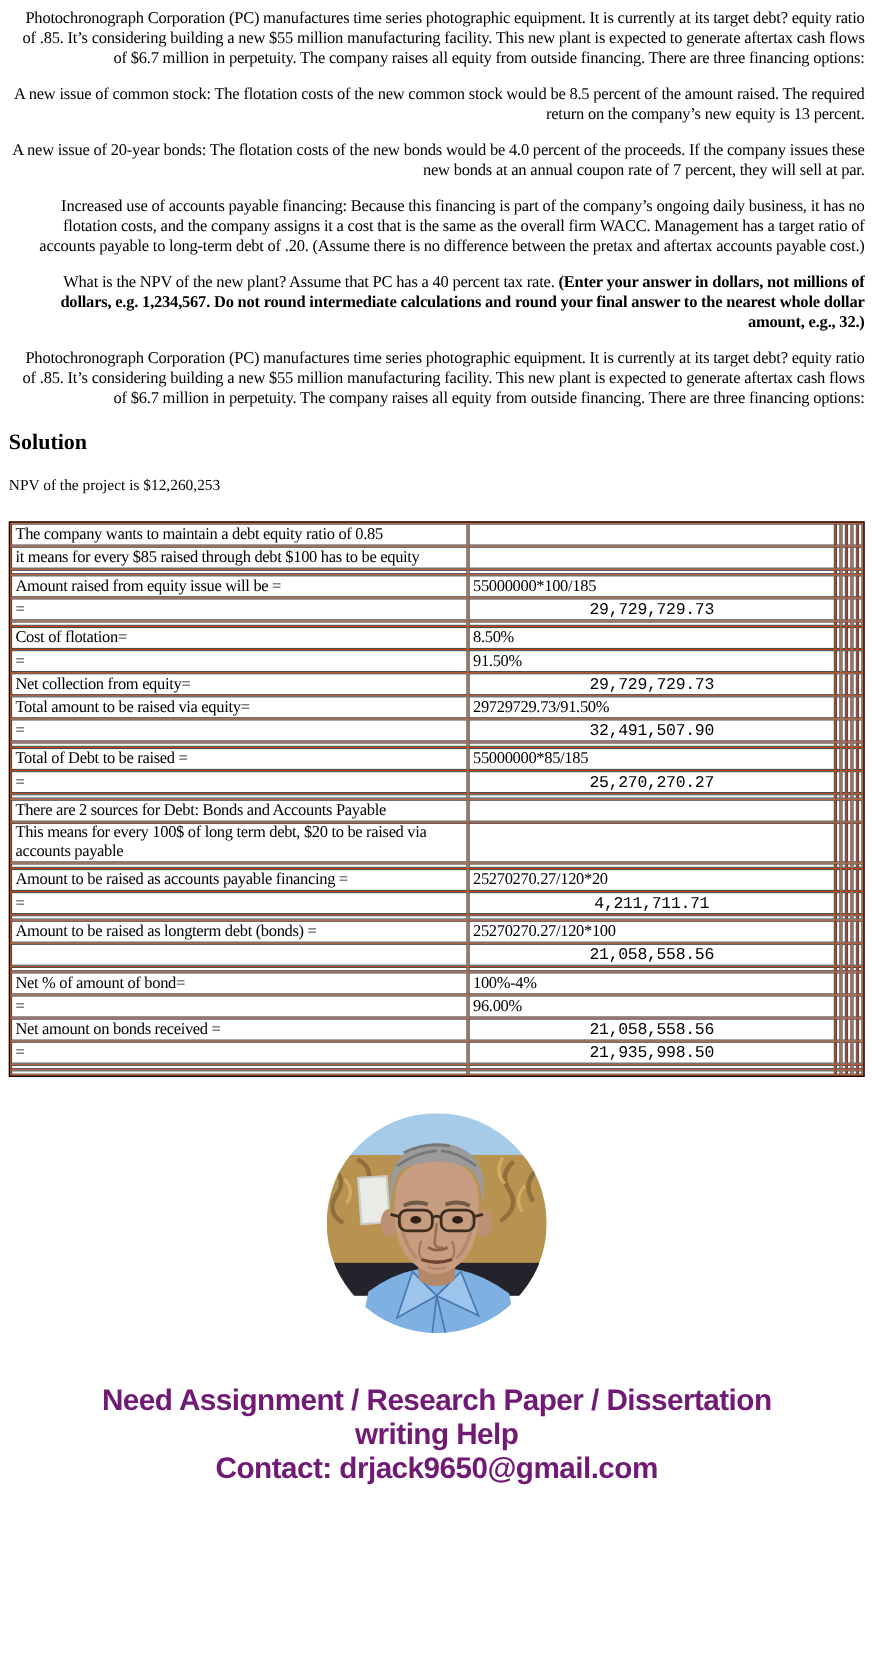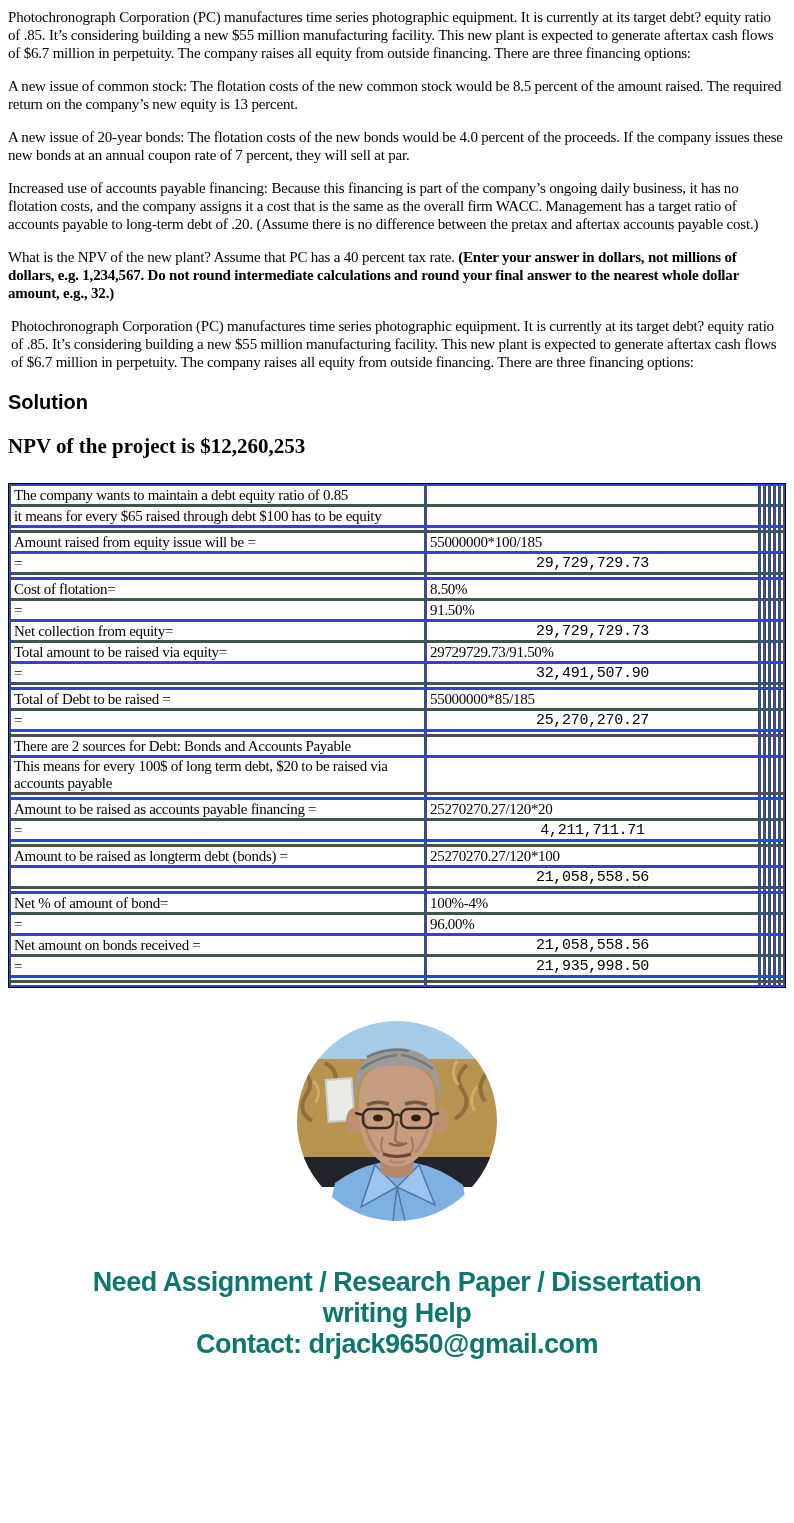--- a/index.html
+++ b/index.html
@@ -1,41 +1,41 @@
 <!DOCTYPE html>
 <html><head>
 <meta charset="utf-8">
 <style>
   html,body { margin:0; padding:0; background:#ffffff; }
   body { width:794px; color:#000; font-family:"Liberation Serif", serif; }
   .page { padding:8px 8px 0 8px; width:778px; }
 
   
-  p.doc { margin:0 0 15px 0; font-size:15px; line-height:18px; letter-spacing:-0.2px; text-align:left; }
+  p.doc { margin:0 0 15px 0; font-size:15px; line-height:18px; letter-spacing:-0.2px; text-align:right; }
   p.doc .lead { }
   p.doc .b { font-weight:bold; }
   p.doc.indent { padding-left:3px; }
 
-  h2.solution { font-size:20px; font-weight:bold; margin:20px 0 20px 0; font-family:Liberation Sans, sans-serif; }
-  p.npv { margin:0 0 24px 0; font-size:21px;font-weight:bold; }
+  h2.solution { font-size:20px; font-weight:bold; margin:20px 0 20px 0; font-family:Liberation Serif, serif; }
+  p.npv { margin:0 0 24px 0; font-size:14px; }
 
   
-  table.sol { border-collapse:separate; border-spacing:1px; border:1px solid #000; table-layout:fixed; width:778px; background:#1d4ed8; }
+  table.sol { border-collapse:separate; border-spacing:1px; border:1px solid #000; table-layout:fixed; width:778px; background:#c2410c; }
   table.sol td { border:1px solid #4d4d4d; font-size:15px; line-height:17px; letter-spacing:-0.3px; padding:0; height:18px; vertical-align:middle; overflow:hidden; background:#fff; }
   table.sol td.lbl { padding:0 3px; }
   table.sol td.val { padding:0 3px; }
   table.sol td.val.center { text-align:center;font-family:Liberation Mono, monospace; }
   table.sol td.stripe { padding:0; }
   table.sol tr.sep td { height:2px; padding:0; }
 
   
   .photo-wrap { display:flex; justify-content:center; margin-top:33px; }
 
   
-  .banner { margin-top:46px; padding-bottom:30px; text-align:center; font-family:"Liberation Sans", sans-serif; font-weight:bold; font-size:27px; line-height:31px; letter-spacing:-0.5px; color:#0f766e; }
+  .banner { margin-top:46px; padding-bottom:30px; text-align:center; font-family:"Liberation Sans", sans-serif; font-weight:bold; font-size:27px; line-height:31px; letter-spacing:-0.5px; color:#701a75; }
 </style>
 </head>
 <body>
 
 <div class="page">
 
   <p class="doc">Photochronograph Corporation (PC) manufactures time series photographic equipment. It is currently at its target debt? equity ratio of .85. It’s considering building a new $55 million manufacturing facility. This new plant is expected to generate aftertax cash flows of $6.7 million in perpetuity. The company raises all equity from outside financing. There are three financing options:</p>
 
   <p class="doc"><span class="lead">A new issue of common stock:</span><span> The flotation costs of the new common stock would be 8.5 percent of the amount raised. The required return on the company’s new equity is 13 percent.</span></p>
 
@@ -65,21 +65,21 @@
         <tr>
           <td class="lbl">The company wants to maintain a debt equity ratio of 0.85</td>
           <td class="val"></td>
           <td class="stripe"></td>
           <td class="stripe"></td>
           <td class="stripe"></td>
           <td class="stripe"></td>
           <td class="stripe"></td>
         </tr>
         <tr>
-          <td class="lbl">it means for every $65 raised through debt $100 has to be equity</td>
+          <td class="lbl">it means for every $85 raised through debt $100 has to be equity</td>
           <td class="val"></td>
           <td class="stripe"></td>
           <td class="stripe"></td>
           <td class="stripe"></td>
           <td class="stripe"></td>
           <td class="stripe"></td>
         </tr>
         <tr class="sep">
           <td class="stripe"></td>
           <td class="stripe"></td>

